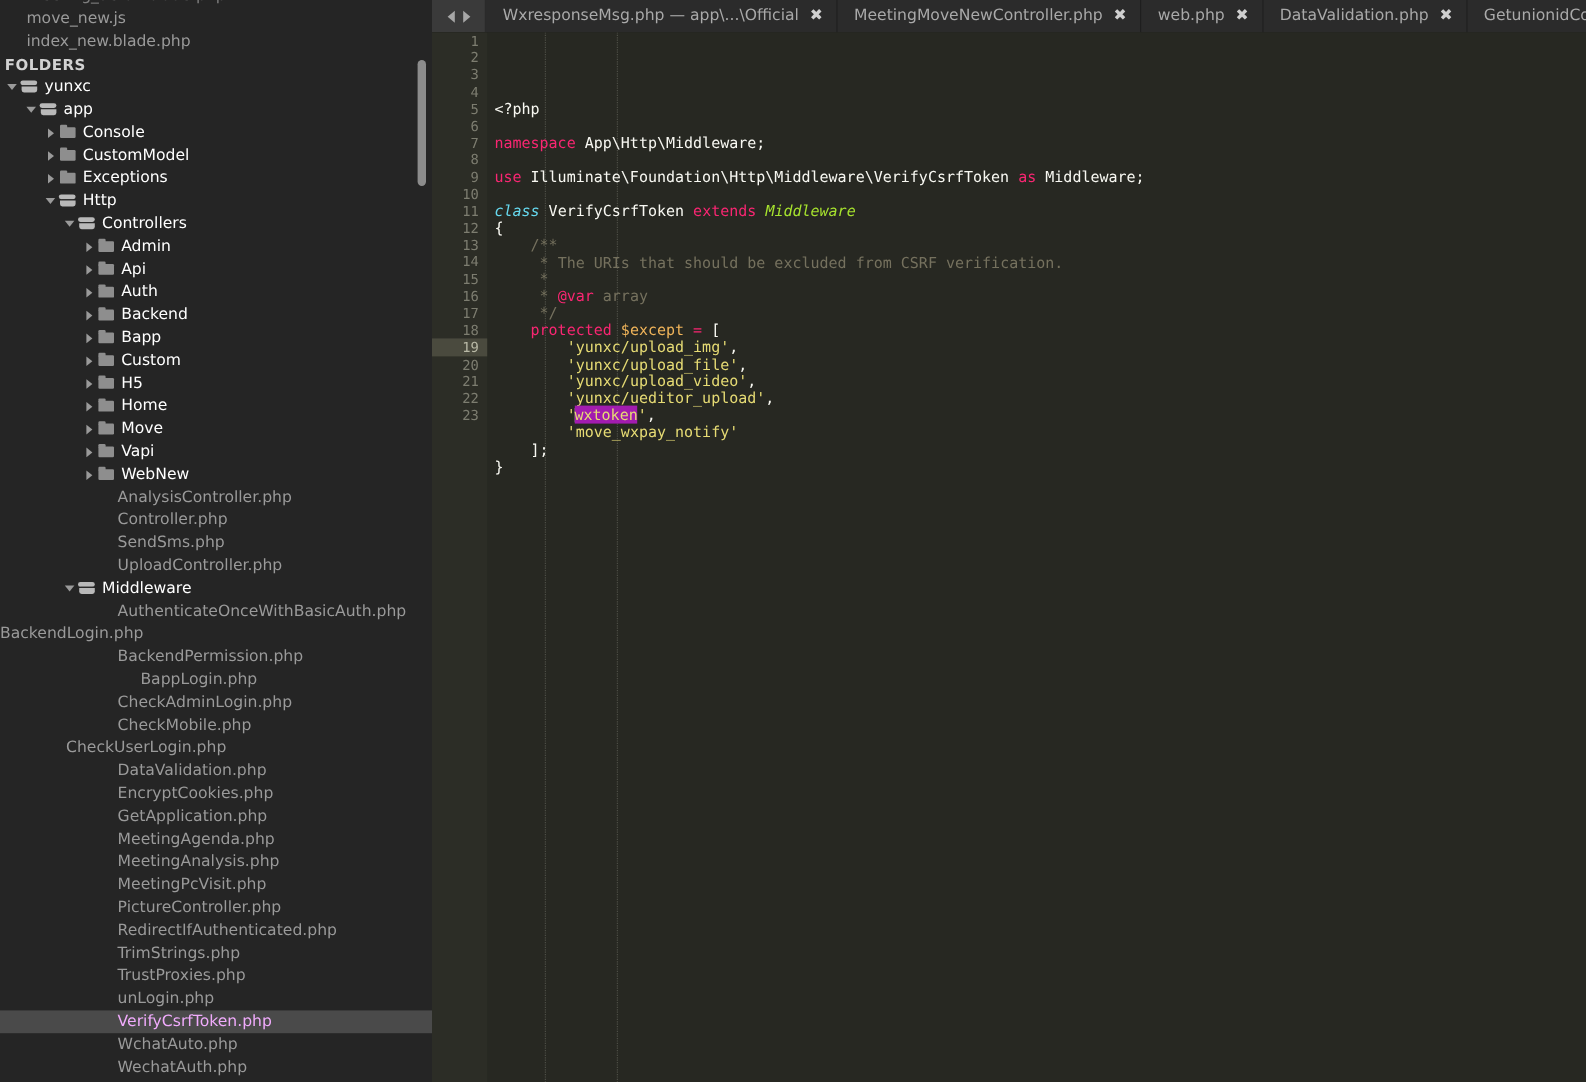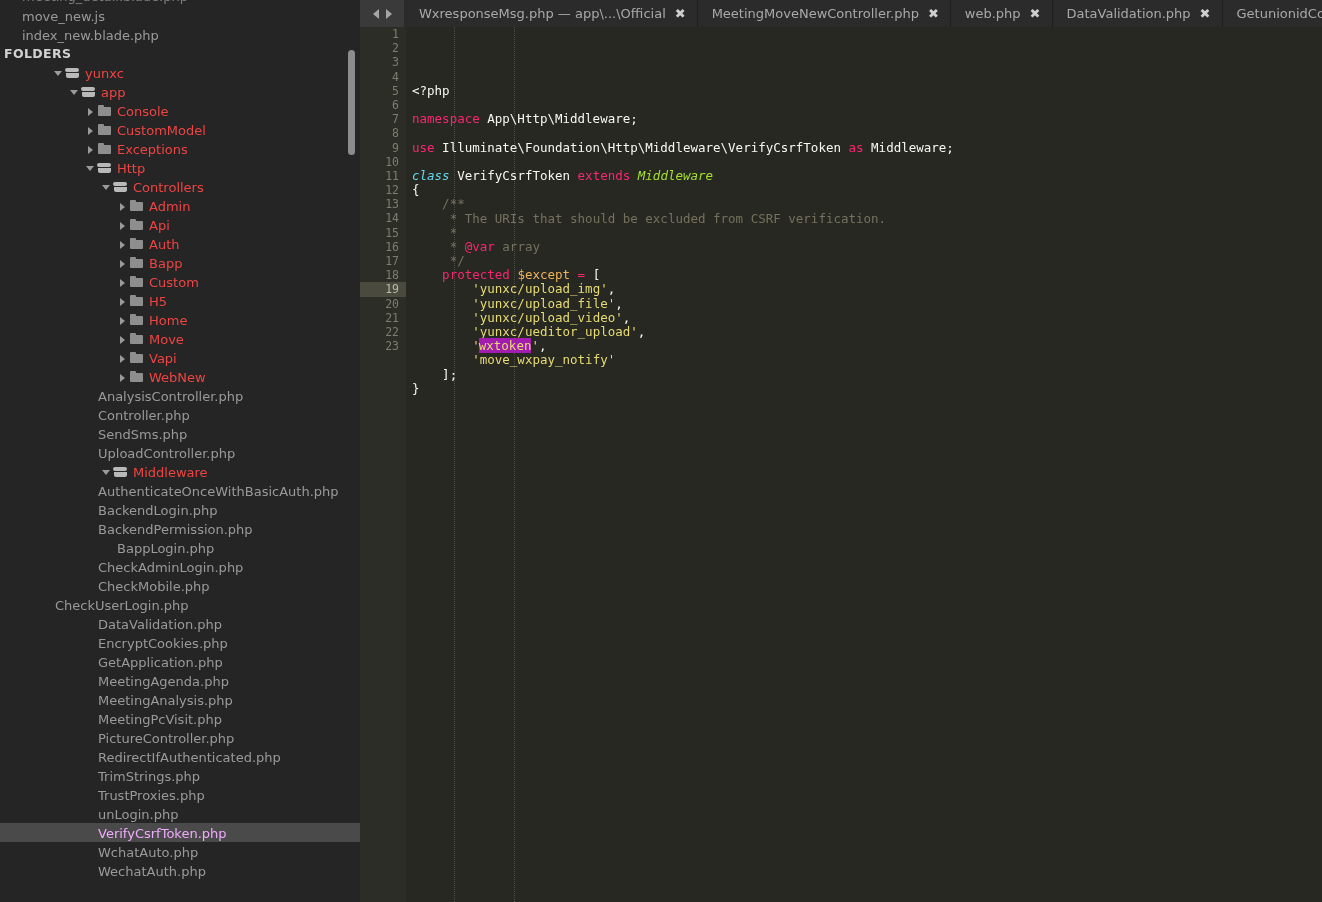--- a/index.html
+++ b/index.html
@@ -35,21 +35,21 @@
   .row {
     height: 19px; line-height: 19px;
     font-size: 13px;
     color: #9b9b9b;
     white-space: nowrap;
     position: relative;
     padding-left: 0;
     cursor: default;
   }
   .row.file { color: #9a9a9a; }
-  .row.folder { color: #ef4444; margin-left: 48px; }
+  .row.folder { color: #ffffff; }
   .row.selected { background: #4a4a4a; color: #f0abfc; }
   .row .lbl { vertical-align: middle; }
 
   .section-head {
     height: 19px; line-height: 19px;
     font-size: 12.5px; font-weight: bold;
     color: #d2d2d2; letter-spacing: .4px;
     padding-left: 4px;
   }
 
@@ -209,34 +209,35 @@
           <div class="row folder" style="padding-left: 6px;"><span class="arrow open"></span><span class="fico open"></span><span class="lbl">yunxc</span></div>
           <div class="row folder" style="padding-left: 22px;"><span class="arrow open"></span><span class="fico open"></span><span class="lbl">app</span></div>
           <div class="row folder" style="padding-left: 38px;"><span class="arrow closed"></span><span class="fico closed"></span><span class="lbl">Console</span></div>
           <div class="row folder" style="padding-left: 38px;"><span class="arrow closed"></span><span class="fico closed"></span><span class="lbl">CustomModel</span></div>
           <div class="row folder" style="padding-left: 38px;"><span class="arrow closed"></span><span class="fico closed"></span><span class="lbl">Exceptions</span></div>
           <div class="row folder" style="padding-left: 38px;"><span class="arrow open"></span><span class="fico open"></span><span class="lbl">Http</span></div>
           <div class="row folder" style="padding-left: 54px;"><span class="arrow open"></span><span class="fico open"></span><span class="lbl">Controllers</span></div>
           <div class="row folder" style="padding-left: 70px;"><span class="arrow closed"></span><span class="fico closed"></span><span class="lbl">Admin</span></div>
           <div class="row folder" style="padding-left: 70px;"><span class="arrow closed"></span><span class="fico closed"></span><span class="lbl">Api</span></div>
           <div class="row folder" style="padding-left: 70px;"><span class="arrow closed"></span><span class="fico closed"></span><span class="lbl">Auth</span></div>
+          <div class="row folder" style="padding-left: 70px;"><span class="arrow closed"></span><span class="fico closed"></span><span class="lbl">Backend</span></div>
           <div class="row folder" style="padding-left: 70px;"><span class="arrow closed"></span><span class="fico closed"></span><span class="lbl">Bapp</span></div>
           <div class="row folder" style="padding-left: 70px;"><span class="arrow closed"></span><span class="fico closed"></span><span class="lbl">Custom</span></div>
           <div class="row folder" style="padding-left: 70px;"><span class="arrow closed"></span><span class="fico closed"></span><span class="lbl">H5</span></div>
           <div class="row folder" style="padding-left: 70px;"><span class="arrow closed"></span><span class="fico closed"></span><span class="lbl">Home</span></div>
           <div class="row folder" style="padding-left: 70px;"><span class="arrow closed"></span><span class="fico closed"></span><span class="lbl">Move</span></div>
           <div class="row folder" style="padding-left: 70px;"><span class="arrow closed"></span><span class="fico closed"></span><span class="lbl">Vapi</span></div>
           <div class="row folder" style="padding-left: 70px;"><span class="arrow closed"></span><span class="fico closed"></span><span class="lbl">WebNew</span></div>
           <div class="row file" style="padding-left: 98px;"><span class="lbl">AnalysisController.php</span></div>
           <div class="row file" style="padding-left: 98px;"><span class="lbl">Controller.php</span></div>
           <div class="row file" style="padding-left: 98px;"><span class="lbl">SendSms.php</span></div>
           <div class="row file" style="padding-left: 98px;"><span class="lbl">UploadController.php</span></div>
           <div class="row folder" style="padding-left: 54px;"><span class="arrow open"></span><span class="fico open"></span><span class="lbl">Middleware</span></div>
           <div class="row file" style="padding-left: 98px;"><span class="lbl">AuthenticateOnceWithBasicAuth.php</span></div>
-          <div class="row file" style="padding-left: 98px;"><span class="lbl">BackendLogin.php</span></div>
+          <div class="row file" style=""><span class="lbl">BackendLogin.php</span></div>
           <div class="row file" style="padding-left: 98px;"><span class="lbl">BackendPermission.php</span></div>
           <div class="row file" style="padding-left: 94px; margin-left: 23px;"><span class="lbl">BappLogin.php</span></div>
           <div class="row file" style="padding-left: 98px;"><span class="lbl">CheckAdminLogin.php</span></div>
           <div class="row file" style="padding-left: 98px;"><span class="lbl">CheckMobile.php</span></div>
           <div class="row file" style="padding-left: 55px;"><span class="lbl">CheckUserLogin.php</span></div>
           <div class="row file" style="padding-left: 98px;"><span class="lbl">DataValidation.php</span></div>
           <div class="row file" style="padding-left: 98px;"><span class="lbl">EncryptCookies.php</span></div>
           <div class="row file" style="padding-left: 98px;"><span class="lbl">GetApplication.php</span></div>
           <div class="row file" style="padding-left: 98px;"><span class="lbl">MeetingAgenda.php</span></div>
           <div class="row file" style="padding-left: 98px;"><span class="lbl">MeetingAnalysis.php</span></div>

